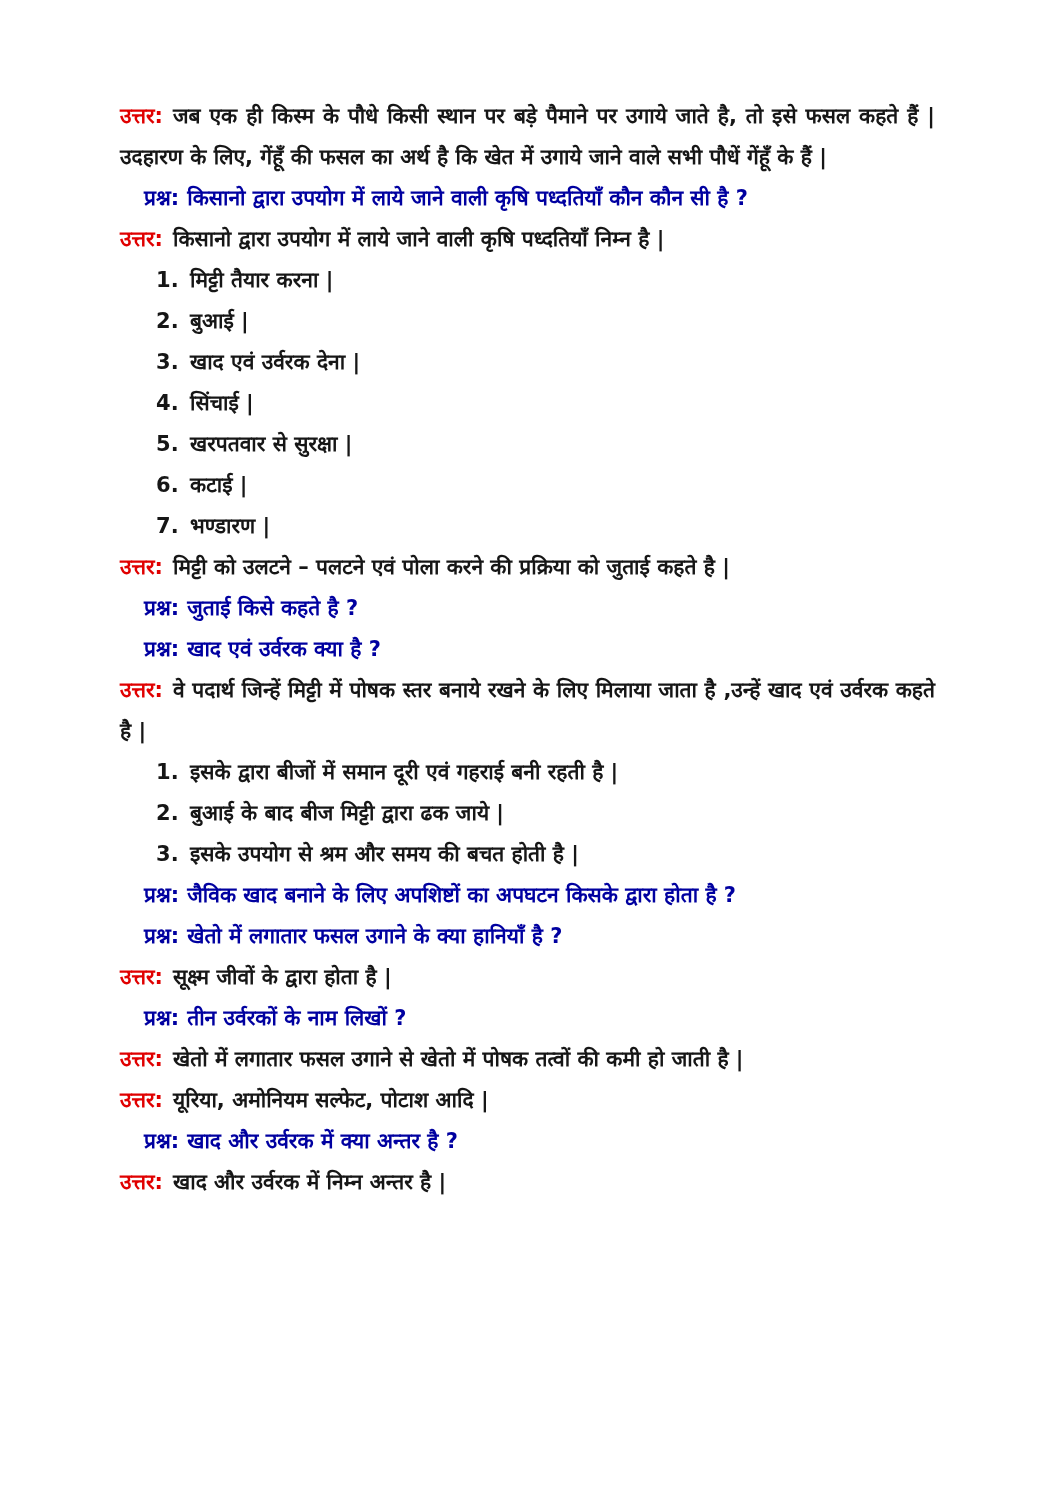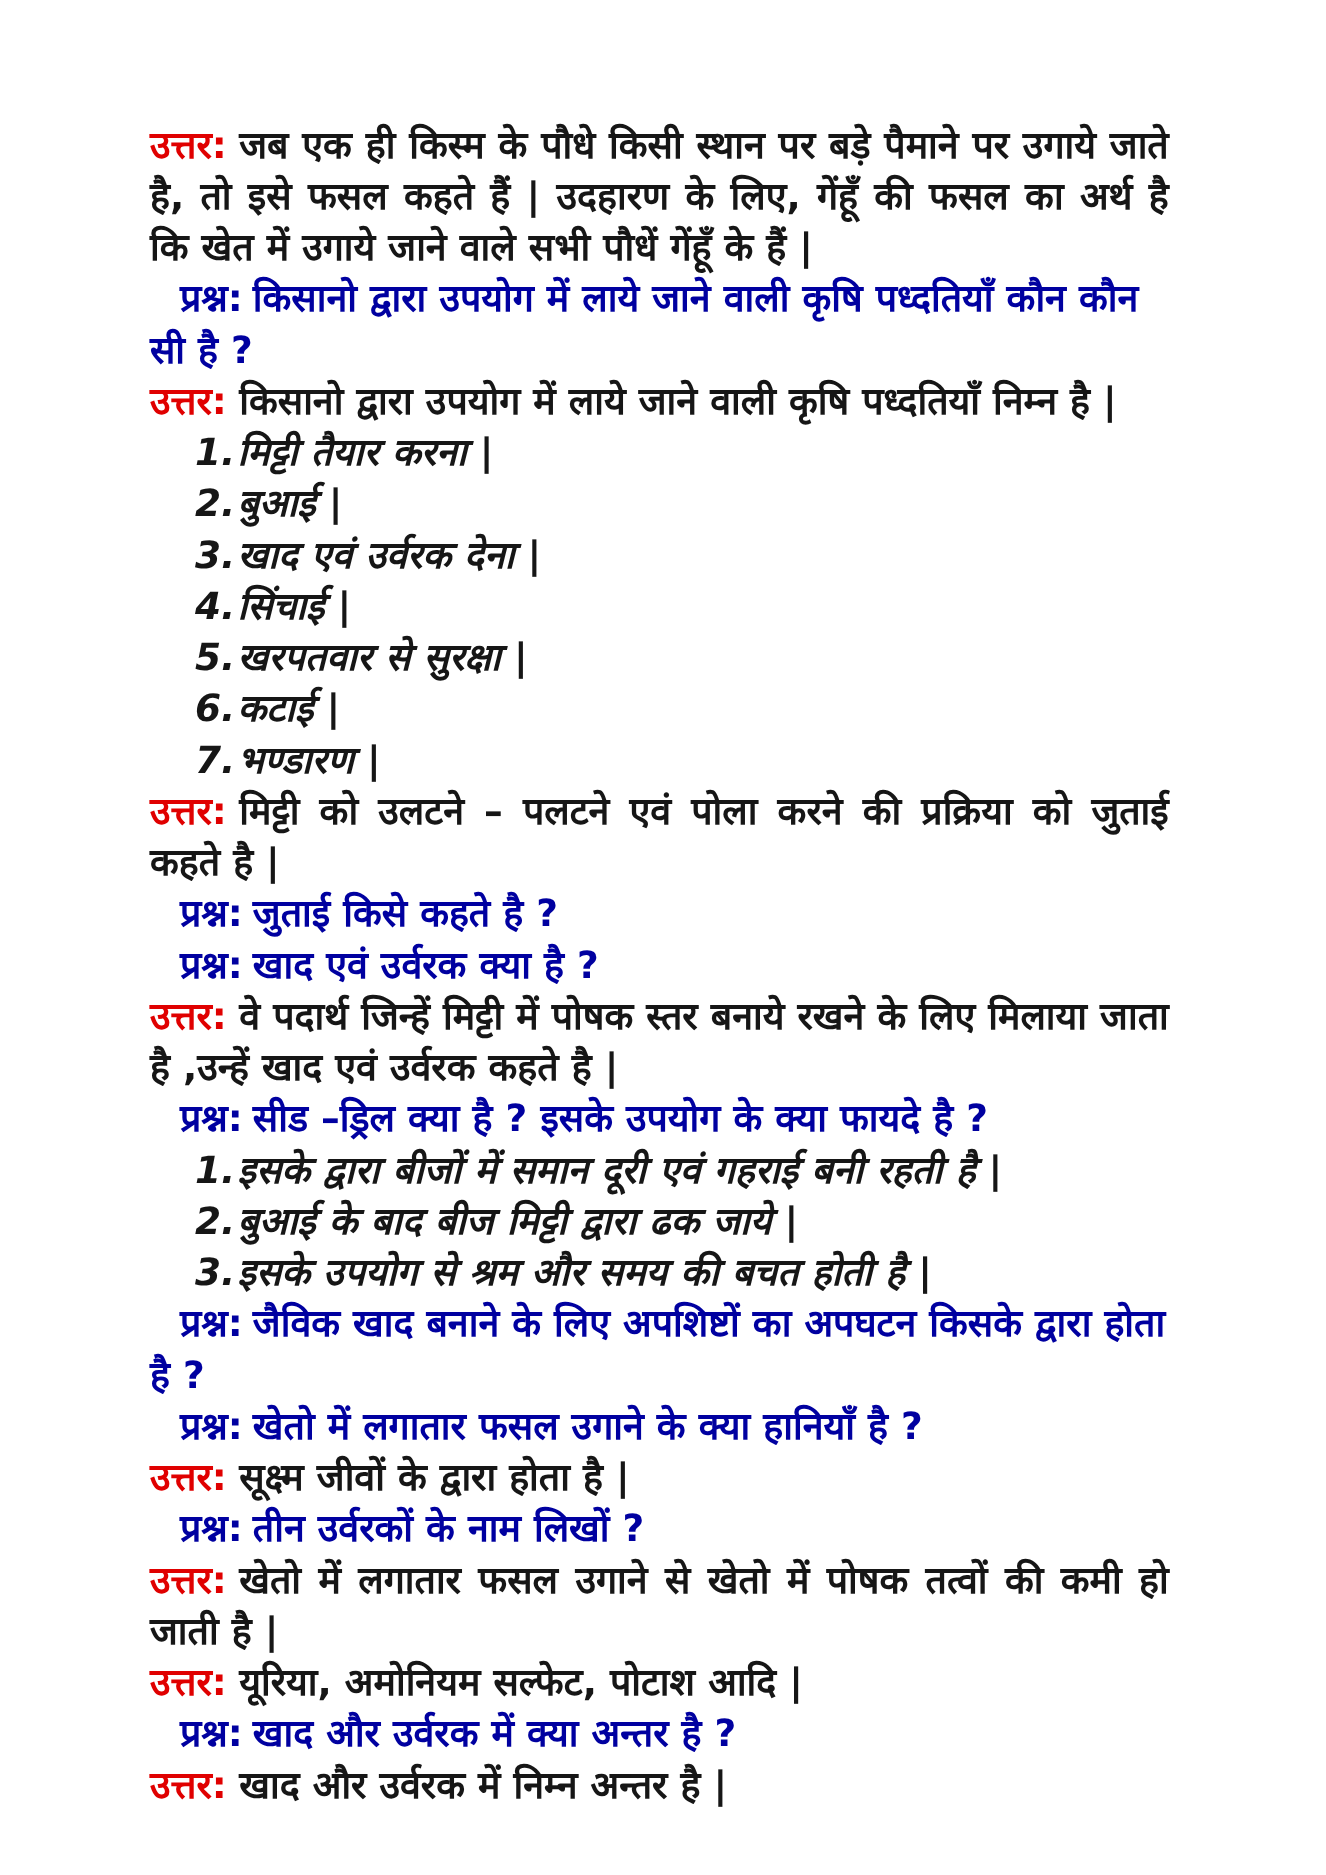--- a/index.html
+++ b/index.html
@@ -13,21 +13,21 @@
   body{
     width:1061px;
     height:1500px;
     font-family:"DejaVu Sans", sans-serif;
     background:var(--page-bg);
     overflow:hidden;
   }
   .doc{
     padding:96px 126px 0 120px;
     color:var(--body-black);
-    font-size:30px;
+    font-size:21px;
     font-weight:bold;
     line-height:41px;
   }
   .block{margin:0;}
   .answer-para{
     text-align:justify;
     color:var(--body-black);
   }
   .answer-label{
     color:var(--a-red);
@@ -45,21 +45,20 @@
   ol.qa-list{
     list-style:none;
     counter-reset:item;
     margin:0;
   }
   ol.qa-list li{
     counter-increment:item;
     padding-left:70px;
     position:relative;
     color:var(--body-black);
-    font-style:italic;
   }
   ol.qa-list li::before{
     content:counter(item) ".";
     position:absolute;
     left:36px;
     color:var(--body-black);
   }
 </style>
 </head>
 <body>
@@ -83,21 +82,20 @@
   </ol>
 
   <p class="block answer-para"><span class="answer-label">उत्तर:</span><span>मिट्टी को उलटने – पलटने एवं पोला करने की प्रक्रिया को जुताई कहते है |</span></p>
 
   <p class="block question-para"><span class="question-label">प्रश्न:</span><span>जुताई किसे कहते है ?</span></p>
 
   <p class="block question-para"><span class="question-label">प्रश्न:</span><span>खाद एवं उर्वरक क्या है ?</span></p>
 
   <p class="block answer-para"><span class="answer-label">उत्तर:</span><span>वे पदार्थ जिन्हें मिट्टी में पोषक स्तर बनाये रखने के लिए मिलाया जाता है ,उन्हें खाद एवं उर्वरक कहते है |</span></p>
 
-  <p class="block question-para"><span class="question-label">प्रश्न:</span><span>सीड –ड्रिल क्या है ? इसके उपयोग के क्या फायदे है ?</span></p>
 
 
   <ol class="qa-list">
     <li>इसके द्वारा बीजों में समान दूरी एवं गहराई बनी रहती है |</li>
     <li>बुआई के बाद बीज मिट्टी द्वारा ढक जाये |</li>
     <li>इसके उपयोग से श्रम और समय की बचत होती है |</li>
   </ol>
 
   <p class="block question-para"><span class="question-label">प्रश्न:</span><span>जैविक खाद बनाने के लिए अपशिष्टों का अपघटन किसके द्वारा होता है ?</span></p>
 

